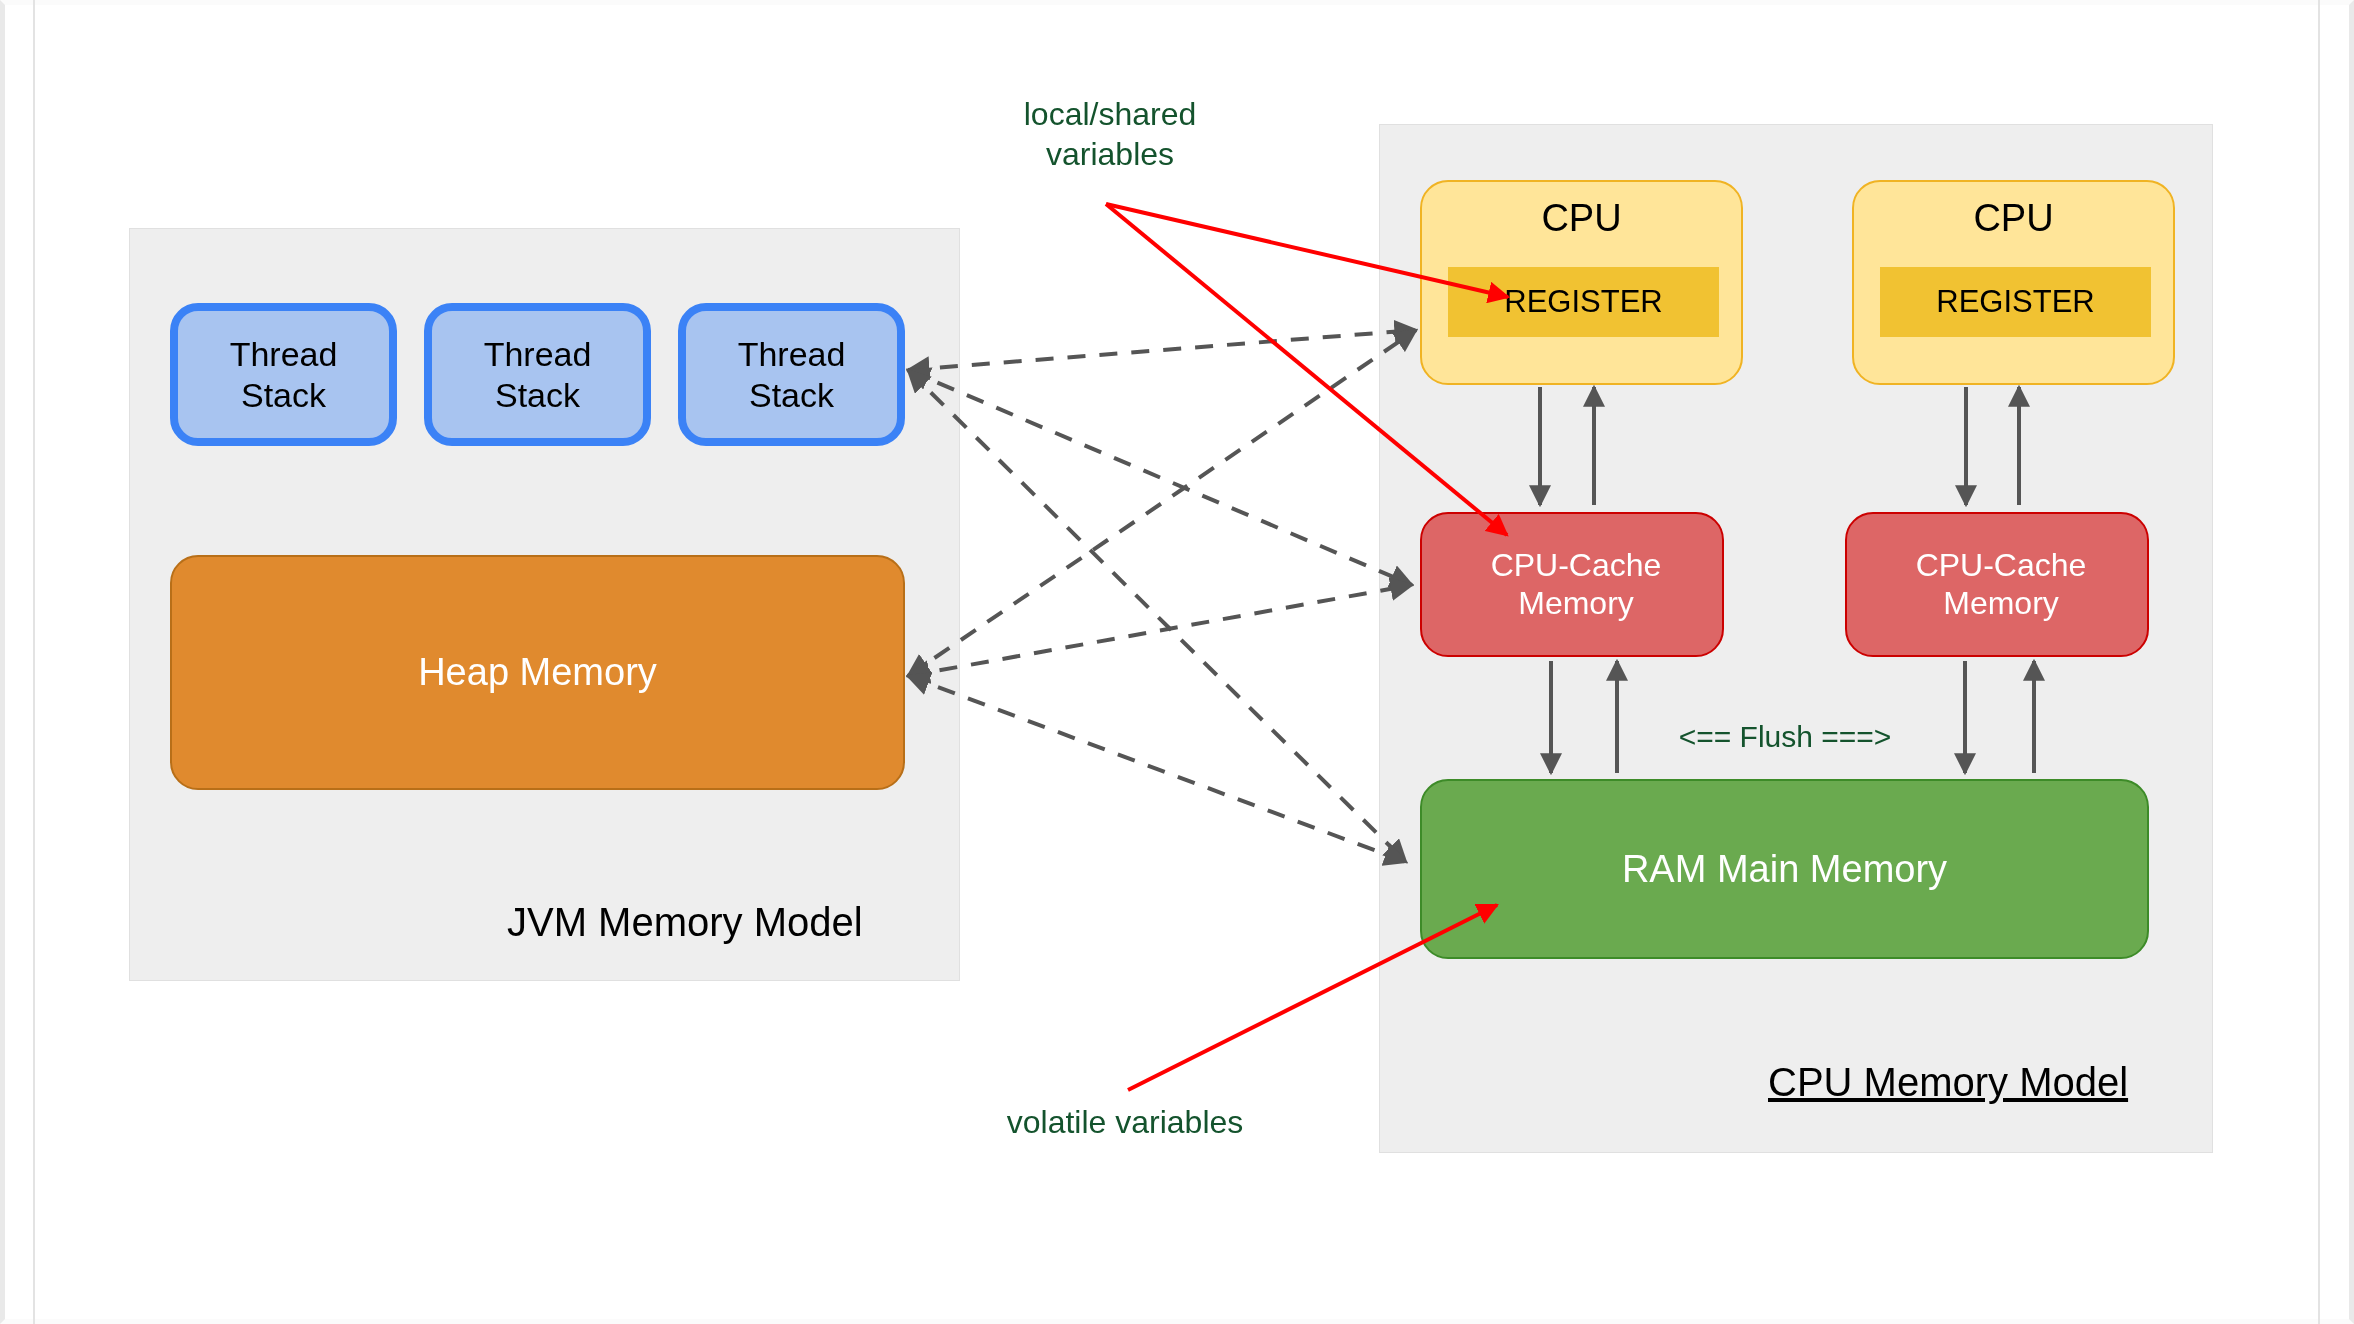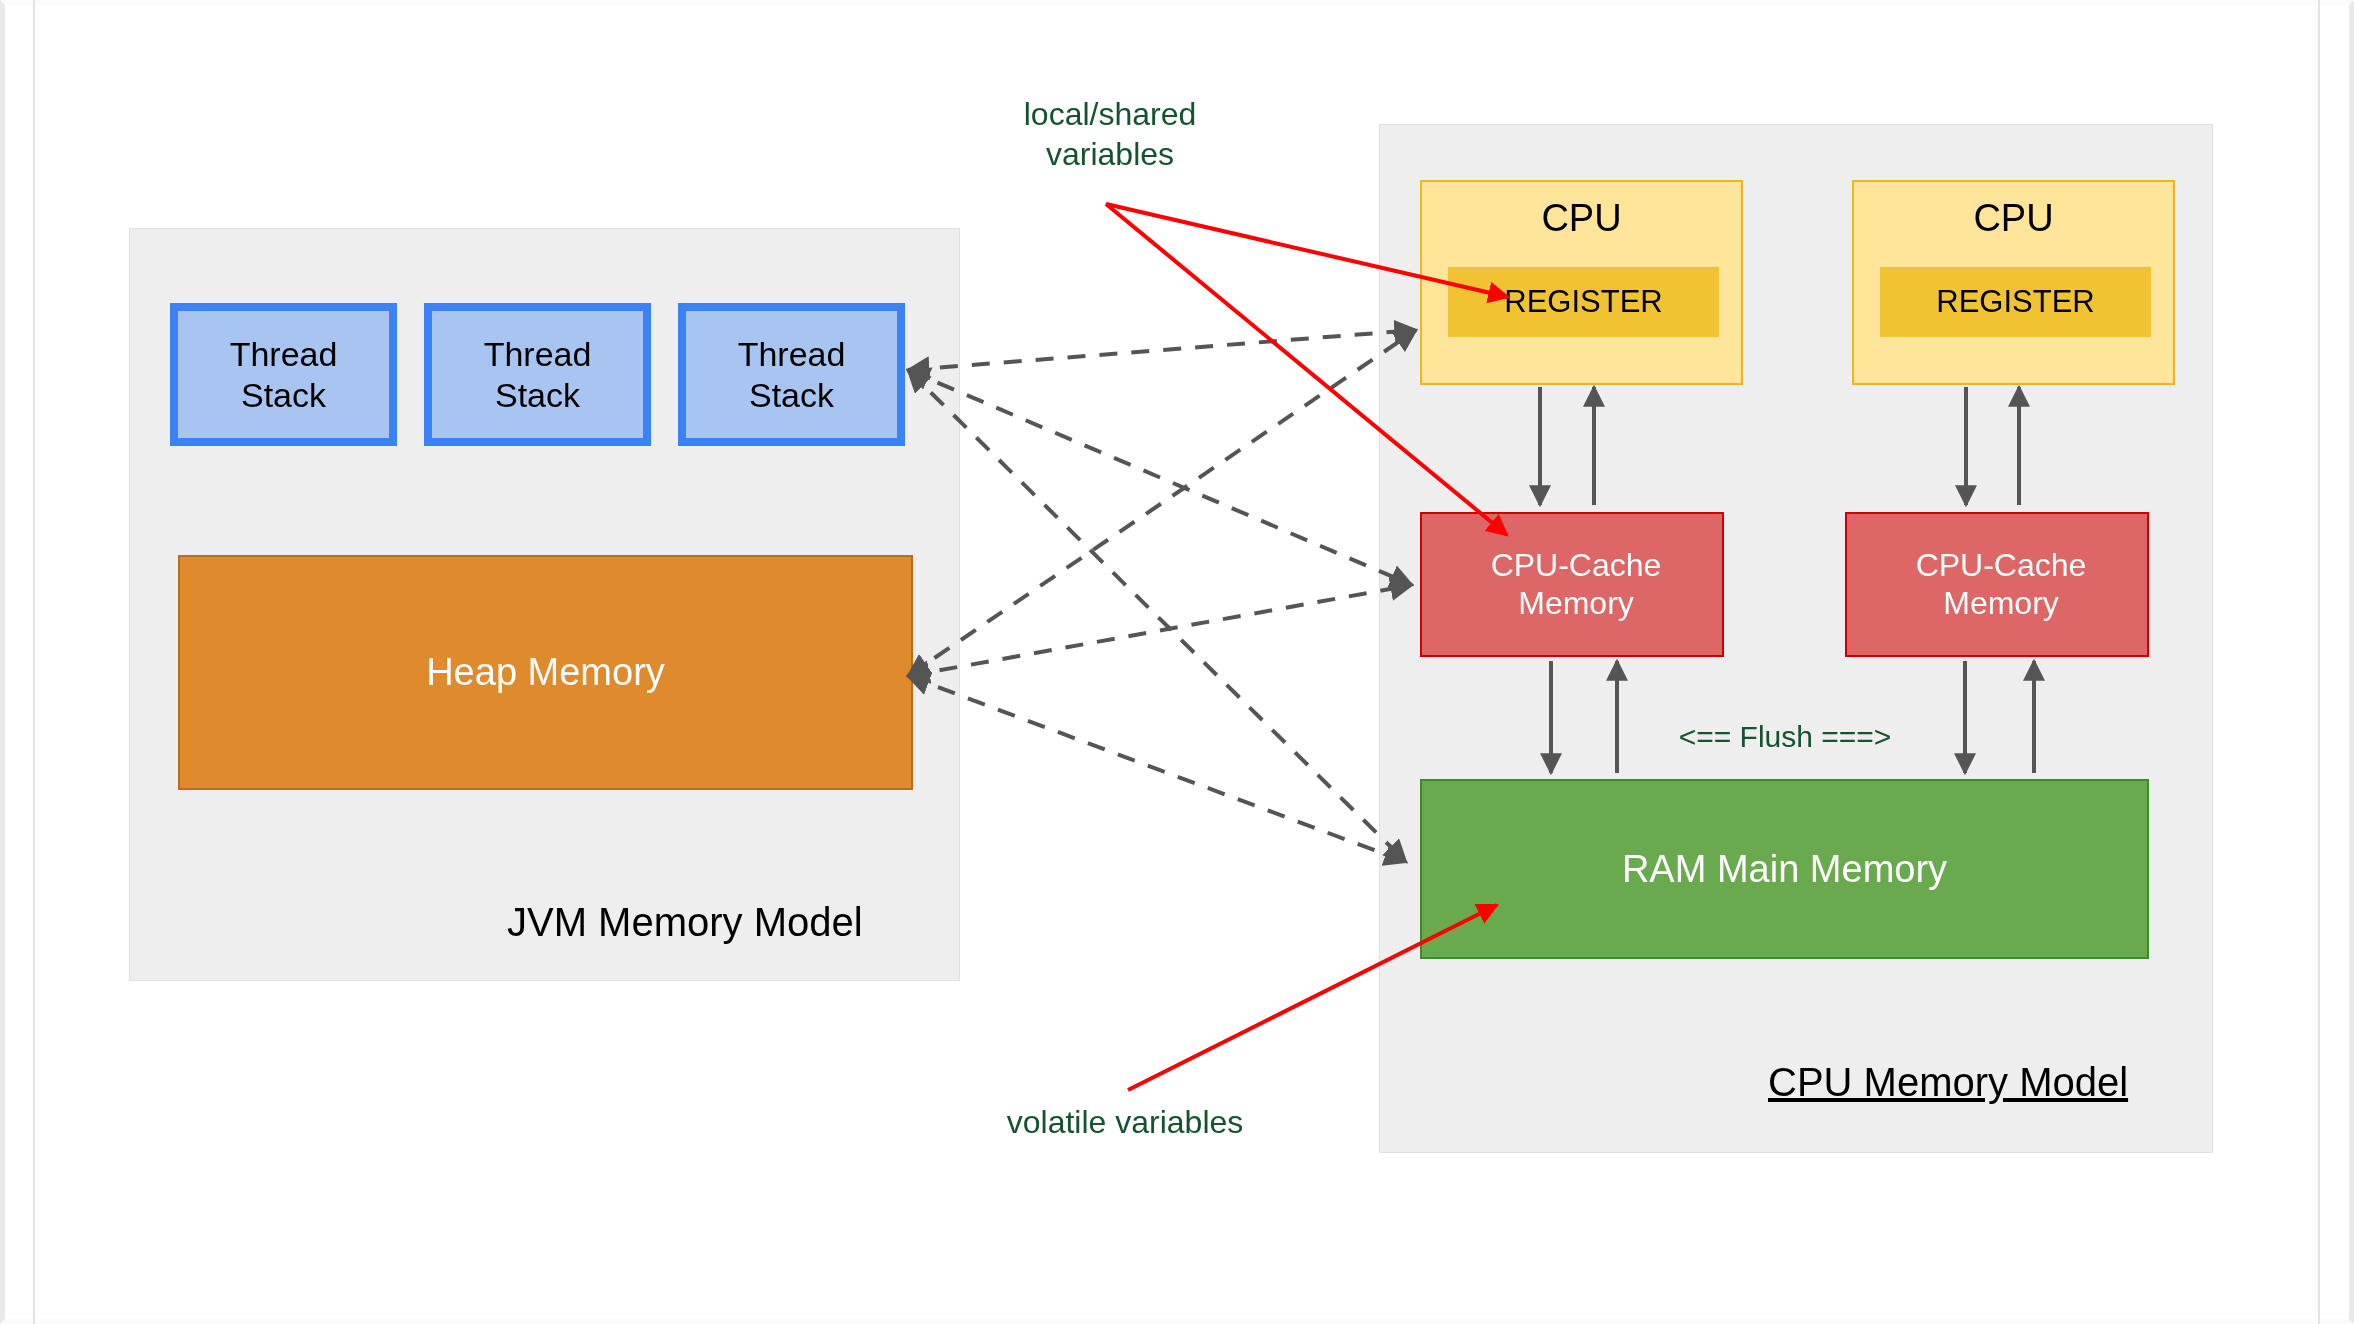--- a/index.html
+++ b/index.html
@@ -77,20 +77,21 @@
 
   
   .box {
     position: absolute;
     box-sizing: border-box;
     display: flex;
     align-items: center;
     justify-content: center;
     text-align: center;
     line-height: 1.18;
+    border-radius: 28px;
   }
   .thread-stack {
     width: 227px;
     height: 143px;
     top: 303px;
     background: #a8c4f0;
     border: 8px solid #3b82f6;
     font-size: 34px;
     color: #000000;
   }
@@ -100,21 +101,20 @@
 
   #heap-memory {
     left: 170px;
     top: 555px;
     width: 735px;
     height: 235px;
     background: #e08a2e;
     border: 2px solid #b86f18;
     font-size: 38px;
     color: #ffffff;
-    margin-left: 8px;
   }
 
   .cpu-box {
     width: 323px;
     height: 205px;
     top: 180px;
     background: #ffe599;
     border: 2px solid #f0b323;
   }
   #cpu-box-1 { left: 1420px; }

